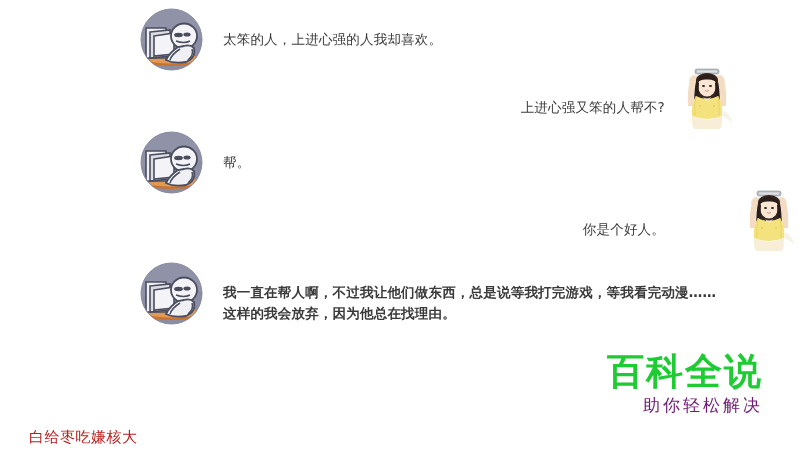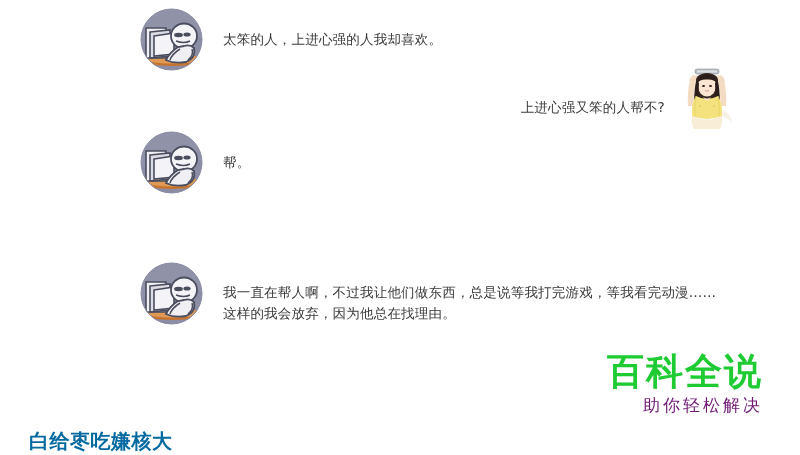--- a/index.html
+++ b/index.html
@@ -81,23 +81,23 @@
     line-height: 22px;
     margin-top: 2px;
     white-space: nowrap;
   }
 
   
   .caption {
     position: absolute;
     left: 14px;
     top: 428px;
-    font-size: 20px;
-    font-weight: bold;
-    color: #0369a1;
+    font-size: 15px;
+    font-weight: normal;
+    color: #b91c1c;
     letter-spacing: 0.5px;
     white-space: nowrap;
   }
 </style>
 </head>
 <body>
 
 <div class="chat-stage">
 
   <div class="msg left" style="left:125px; top:8px;">
@@ -195,20 +195,21 @@
           <path d="M40 41 Q32 46 30 52" stroke="#4a4d5e" stroke-width="1.5" fill="none"></path>
           <path d="M52 41 Q54 47 48 52" stroke="#4a4d5e" stroke-width="1.5" fill="none"></path>
         </g>
         <circle cx="31.5" cy="31.5" r="30.5" fill="none" stroke="#8a8da3" stroke-width="1"></circle>
       </svg>
     </div>
     <div class="bubble-text" style="margin-left:20px; margin-top:21px;">帮。</div>
   </div>
 
   <div class="msg right" style="right:110px; top:188px; align-items:flex-start;">
+    <div class="bubble-text right-align" style="margin-right:40px; margin-top:31px; white-space:nowrap;">你是个好人。</div>
     <div class="avatar-photo" style="position:absolute; left:152px; top:0;">
       <svg width="68" height="63" viewBox="0 0 68 63" aria-hidden="true">
         <rect x="0" y="0" width="68" height="63" fill="#ffffff"></rect>
         <rect x="22" y="3" width="24" height="5" rx="2" fill="#b9bcc2" stroke="#8d9198" stroke-width="0.6"></rect>
         <rect x="24" y="4.5" width="20" height="2" fill="#dfe2e6"></rect>
         <path d="M17 14 Q14 26 15 40 L21 40 Q20 26 23 16 Z" fill="#f3dcc2"></path>
         <path d="M51 14 Q54 26 53 40 L47 40 Q48 26 45 16 Z" fill="#f3dcc2"></path>
         <path d="M20 9 Q17 11 16 15 L23 17 Q24 12 26 10 Z" fill="#f3dcc2"></path>
         <path d="M48 9 Q51 11 52 15 L45 17 Q44 12 42 10 Z" fill="#f3dcc2"></path>
         <path d="M23 16 Q22 8 34 7 Q46 8 45 16 Q48 30 46 42 L22 42 Q20 30 23 16 Z" fill="#342520"></path>
@@ -252,21 +253,21 @@
           <ellipse cx="38.5" cy="27" rx="4.4" ry="2.2" fill="#4a4d5e"></ellipse>
           <ellipse cx="47" cy="26.5" rx="3.6" ry="2" fill="#4a4d5e"></ellipse>
           <path d="M36 33 Q44 36 50 33" stroke="#4a4d5e" stroke-width="1.6" fill="none"></path>
           <path d="M38 39 Q30 44 26 52 Q34 56 46 54 Q56 50 54 40 Q50 36 44 38 Z" fill="#f0f0f4" stroke="#4a4d5e" stroke-width="1.8"></path>
           <path d="M40 41 Q32 46 30 52" stroke="#4a4d5e" stroke-width="1.5" fill="none"></path>
           <path d="M52 41 Q54 47 48 52" stroke="#4a4d5e" stroke-width="1.5" fill="none"></path>
         </g>
         <circle cx="31.5" cy="31.5" r="30.5" fill="none" stroke="#8a8da3" stroke-width="1"></circle>
       </svg>
     </div>
-    <div class="bubble-text" style="margin-left:20px; margin-top:20px;">我一直在帮人啊，不过我让他们做东西，总是说等我打完游戏，等我看完动漫……
+    <div class="bubble-text" style="margin-left:20px; margin-top:20px;font-weight:bold;">我一直在帮人啊，不过我让他们做东西，总是说等我打完游戏，等我看完动漫……
 这样的我会放弃，因为他总在找理由。</div>
   </div>
 
   <div class="watermark">
     <div class="wm-main">百科全说</div>
     <div class="wm-sub">助你轻松解决</div>
   </div>
 
   <div class="caption">白给枣吃嫌核大</div>
 

